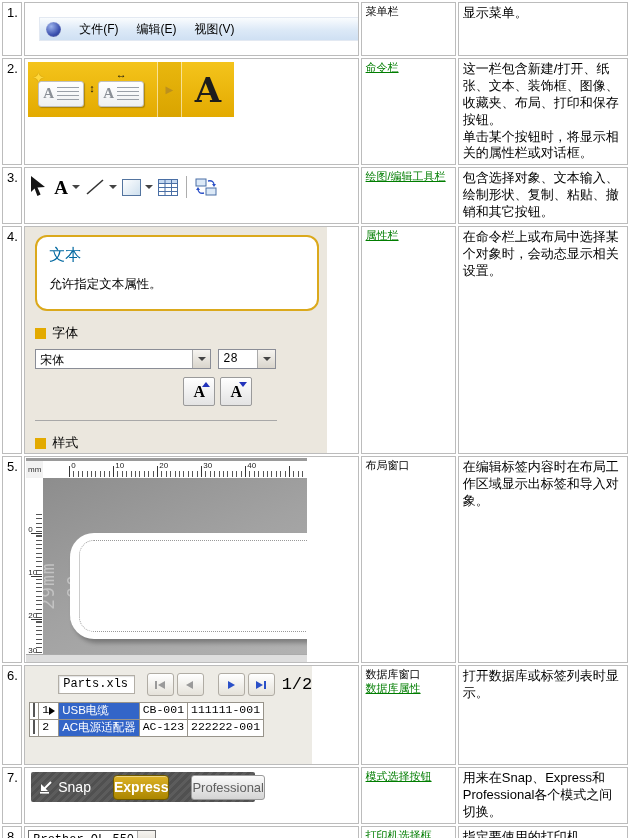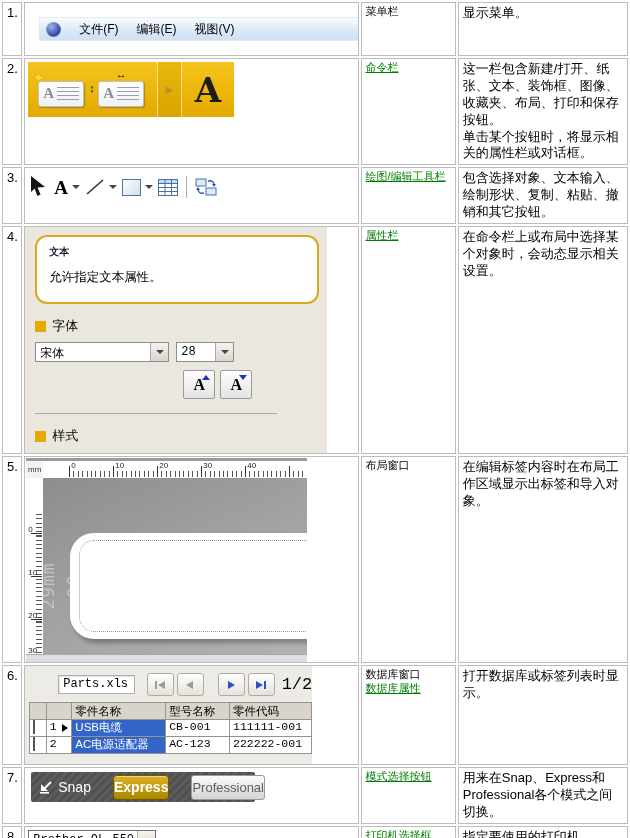--- a/index.html
+++ b/index.html
@@ -44,31 +44,31 @@
   .drawbar{margin:4px 2px;display:flex;align-items:center;gap:5px;height:30px;}
   .tool{display:flex;align-items:center;gap:2px;}
   .toolA{font-family:"Liberation Serif",serif;font-weight:bold;font-size:19px;line-height:1;}
   .ddt{width:0;height:0;border-left:4px solid transparent;border-right:4px solid transparent;border-top:4px solid #444;margin-left:2px;}
   .recttool{width:17px;height:15px;border:1px solid #53749f;background:linear-gradient(135deg,#fdfeff,#cfe0ee);}
   .tsep{width:1px;height:22px;background:#adadad;margin:0 3px;}
 
   
   .proppanel{width:302px;height:226px;background:#ebe7de;padding:8px 0 0 10px;box-sizing:border-box;}
   .tipbox{width:256px;background:#fff;border:2px solid #dba91c;border-radius:12px;padding:8px 12px 16px;box-sizing:content-box;}
-  .tiptitle{color:#0f172a;font-weight:bold;font-size:10px;}
+  .tiptitle{color:#0369a1;font-weight:normal;font-size:16px;}
   .tipbody{font-size:12.5px;margin-top:10px;}
   .secrow{display:flex;align-items:center;gap:6px;margin-top:13px;font-size:13px;}
   .goldsq{width:11px;height:11px;background:#e3aa00;}
   .comborow{display:flex;gap:7px;margin-top:7px;}
   .combo{display:flex;height:20px;border:1px solid #8a8d96;background:#fff;box-sizing:border-box;}
   .combo .val{flex:1;font-size:12px;padding:2px 4px;white-space:nowrap;overflow:hidden;}
   .combo .btn{width:17px;background:linear-gradient(#f6f4f0,#d9d5cc);border-left:1px solid #aaa;
     display:flex;align-items:center;justify-content:center;}
   .combo .btn .ddt{margin:0;}
-  .c-font{width:134px;}
+  .c-font{width:176px;}
   .c-size{width:58px;}
   .c-mono .val{font-family:"Liberation Mono","DejaVu Sans Mono",monospace;}
   .sizebtnrow{width:217px;display:flex;justify-content:flex-end;gap:5px;margin-top:8px;}
   .szbtn{position:relative;width:30px;height:27px;border:1px solid #9a9a9a;border-radius:2px;
     background:linear-gradient(#ffffff,#e3e3e3);display:flex;align-items:center;justify-content:center;}
   .szA{font-family:"Liberation Serif",serif;font-weight:bold;font-size:16px;}
   .tri-up{position:absolute;top:4px;right:4px;width:0;height:0;border-left:4px solid transparent;border-right:4px solid transparent;border-bottom:5px solid #2233bb;}
   .tri-dn{position:absolute;top:4px;right:4px;width:0;height:0;border-left:4px solid transparent;border-right:4px solid transparent;border-top:5px solid #2233bb;}
   .phr{width:242px;border:0;border-top:1px solid #a8a8a8;margin:14px 0 0;}
 
@@ -409,27 +409,20 @@
             <svg width="12" height="10" viewBox="0 0 12 10">
               <polygon points="1,1 1,9 8,5" fill="#2b50c8"></polygon>
                     <rect x="9" y="1" width="2" height="8" fill="#2b50c8"></rect>
             </svg>
           </span>
         </span>
         <span class="dbpage">1/2</span>
       </div>
       <table class="dbgrid">
         <tbody>
-                <tr>
-          <th class="col-cb"></th>
-          <th class="col-no"></th>
-          <th class="col-name">零件名称</th>
-          <th class="col-model">型号名称</th>
-          <th class="col-code">零件代码</th>
-        </tr>
         <tr>
           <td><span class="cbx"></span></td>
           <td><span>1</span><span class="rowptr"></span></td>
           <td class="cellsel">USB电缆</td>
           <td>CB-001</td>
           <td>111111-001</td>
         </tr>
         <tr>
           <td><span class="cbx"></span></td>
           <td><span>2</span></td>

